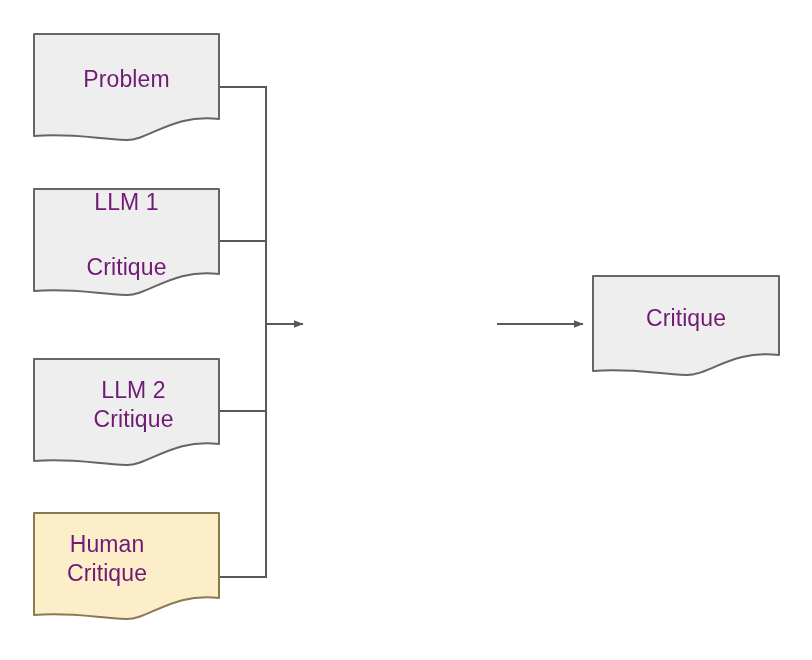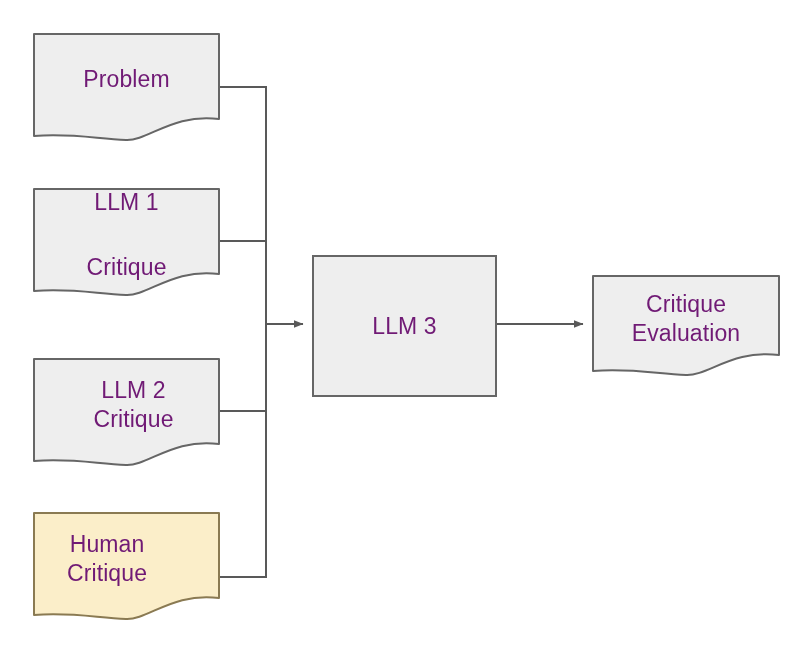--- a/index.html
+++ b/index.html
@@ -110,32 +110,23 @@
   <div class="node" style="left:33px; top:512px; width:148px; height:107px;">
     <svg width="187" height="107" viewBox="0 0 187 107" aria-hidden="true">
       <path d="M 1 1 L 186 1 L 186 86 C 140 80 115 108 93 107 C 64 106 40 100 1 103 Z" fill="#fbeec9" stroke="#8a7a52" stroke-width="2" stroke-linejoin="round"></path>
     </svg>
     <div class="node-label" style="height:93px;">
       <span>Human</span>
       <span>Critique</span>
     </div>
   </div>
 
-  <div class="node" style="left:312px; top:255px; width:185px; height:142px;">
-    <svg width="185" height="142" viewBox="0 0 185 142" aria-hidden="true">
-      <rect x="1" y="1" width="183" height="140" fill="#eeeeee" stroke="#666666" stroke-width="2"></rect>
-    </svg>
-    <div class="node-label" style="height:142px;">
-      <span>LLM 3</span>
-    </div>
-  </div>
 
   <div class="node" style="left:592px; top:275px; width:188px; height:100px;">
     <svg width="188" height="100" viewBox="0 0 188 100" aria-hidden="true">
       <path d="M 1 1 L 187 1 L 187 80 C 141 74 116 101 94 100 C 65 99 40 93 1 96 Z" fill="#eeeeee" stroke="#666666" stroke-width="2" stroke-linejoin="round"></path>
     </svg>
     <div class="node-label" style="height:87px;">
       <span>Critique</span>
-      <span>Evaluation</span>
     </div>
   </div>
 
 </div>
 
 </body></html>

